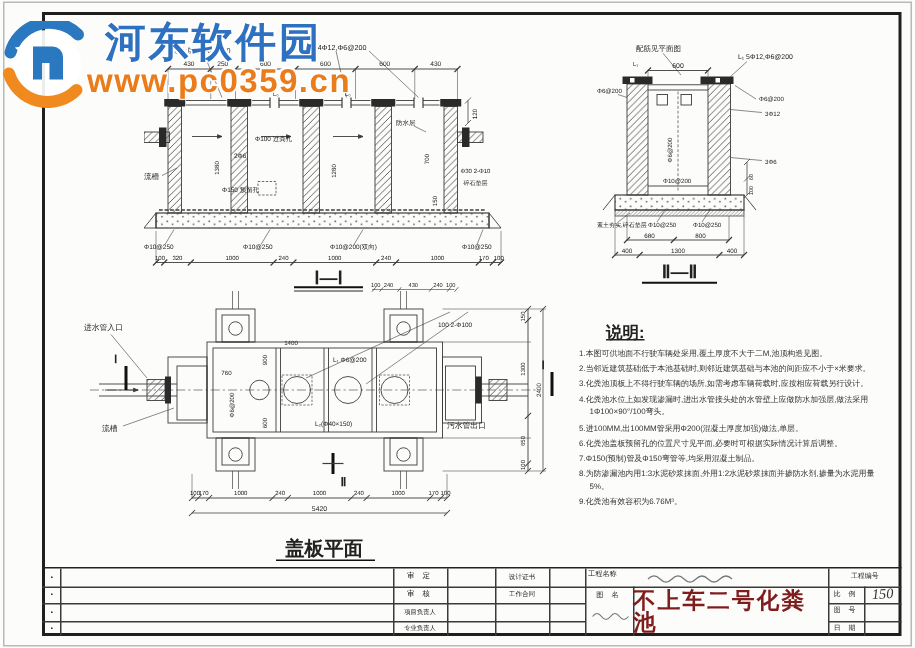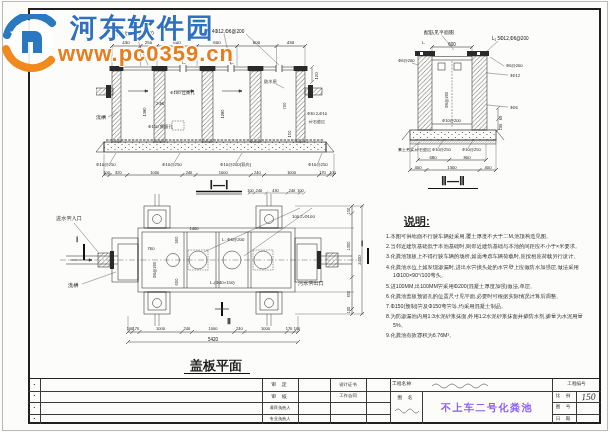--- a/index.html
+++ b/index.html
@@ -12,21 +12,21 @@
   
   .notes{position:absolute;left:386px;top:214px;width:206px;color:#333;}
   .notes-title{font-size:11px;font-weight:bold;margin:0 0 3px 18px;color:#222;text-decoration:underline;}
   .note-item{font-size:5.3px;line-height:1.65;padding-left:7px;text-indent:-7px;margin-bottom:1.5px;}
   
   .band{position:absolute;left:28px;top:378px;width:573px;height:46px;border-top:1.5px solid #222;box-sizing:border-box;}
   .vl{position:absolute;top:0;bottom:0;width:1px;background:#3a3a3a;}
   .hl{position:absolute;height:1px;background:#3a3a3a;}
   .ct{position:absolute;display:flex;align-items:center;justify-content:center;color:#1c1c1c;line-height:1;}
   .ls{letter-spacing:2px;}
-  .main-title{font-size:10px;font-weight:bold;letter-spacing:1.5px;color:#8b5cf6;}
+  .main-title{font-size:15px;font-weight:bold;letter-spacing:1.5px;color:#7f1d1d;}
   .dno{font-size:9.5px;font-style:italic;font-family:"Liberation Serif",serif;color:#333;}
   .rev-mark{font-size:4px;color:#222;}
   
   .wm{position:absolute;left:2px;top:4px;z-index:9;pointer-events:none;}
   .wm-name{position:absolute;left:56px;top:6px;font-size:27px;font-weight:bold;color:#2e71c0;letter-spacing:2px;white-space:nowrap;
      text-shadow:0 0 2px #fff,1px 1px 0 #fff,-1px -1px 0 #fff,1px -1px 0 #fff,-1px 1px 0 #fff;margin-left:12px;}
   .wm-url{position:absolute;left:56px;top:37px;font-size:22px;font-weight:bold;color:#ea7c1b;letter-spacing:1px;white-space:nowrap;
      text-shadow:0 0 2px #fff,1px 1px 0 #fff,-1px -1px 0 #fff,1px -1px 0 #fff,-1px 1px 0 #fff;}
 </style>
 </head>

